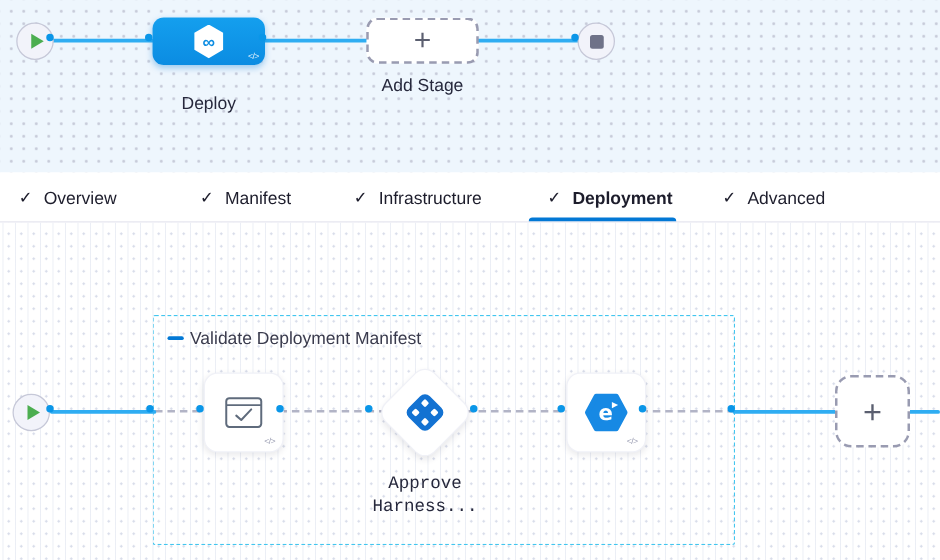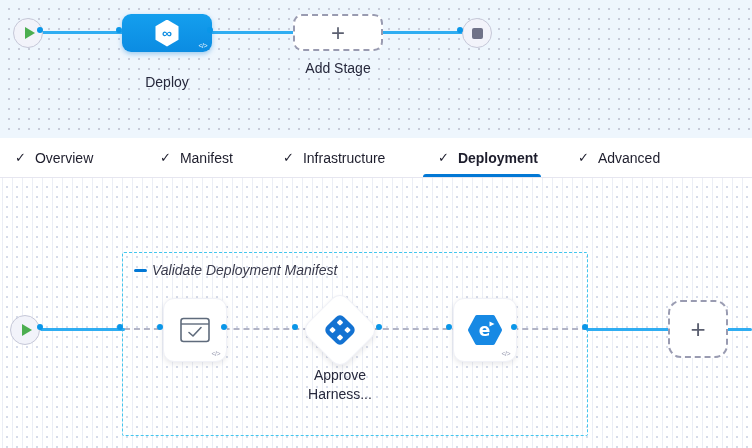--- a/index.html
+++ b/index.html
@@ -62,21 +62,21 @@
   .canvas-bottom { position:absolute; left:0; top:178px; width:752px; height:270px;
     background-color:#ffffff;
     background-image:
       repeating-linear-gradient(90deg, rgba(216,222,236,.5) 0 1px, transparent 1px 10px),
       radial-gradient(circle,#d6dbe9 0.9px,transparent 1.1px);
     background-size:10px 10px, 10px 10px; background-position:2px 0,2px 4px; }
 
   .step-group { position:absolute; left:122px; top:74px; width:466px; height:184px;
     border:1px dashed #43c6ef; border-radius:2px; z-index:1; }
   .group-label { position:absolute; left:134px; top:84px; display:flex;
-    align-items:center; gap:5px; z-index:3;font-style:italic; }
+    align-items:center; gap:5px; z-index:3; }
   .group-collapse { width:13px; height:3px; background:#0278d5; border-radius:2px; cursor:pointer; }
   .group-label .group-text { font-size:14px; color:#3a3b4d; }
 
   .step-card { position:absolute; width:64px; height:64px; background:#fff;
     border:1px solid #f0f1f7; border-radius:11px; z-index:5;
     box-shadow:0 2px 5px rgba(40,41,61,.10); cursor:pointer;
     display:flex; align-items:center; justify-content:center; }
   .diamond-card { position:absolute; left:312px; top:124px; width:56px; height:56px;
     background:#fff; border:1px solid #f0f1f7; border-radius:11px; z-index:5;
     transform:rotate(45deg); box-shadow:2px 2px 5px rgba(40,41,61,.10); cursor:pointer; }
@@ -193,16 +193,16 @@
       <div class="code-chip-gray">&lt;/&gt;</div>
     </div>
     <div class="ring" style="left:511px; top:146px;"></div>
 
     <div class="ring" style="left:582px; top:146px;"></div>
 
     <div class="add-box add-step">
       <span class="plus">+</span>
     </div>
 
-    <div class="node-label" style="left:298px; top:188px; width:84px;">Approve Harness...</div>
+    <div class="node-label" style="left:298px; top:200px; width:84px;font-family:Liberation Mono, monospace;">Approve Harness...</div>
   </div>
 
 </div>
 
 </body></html>

